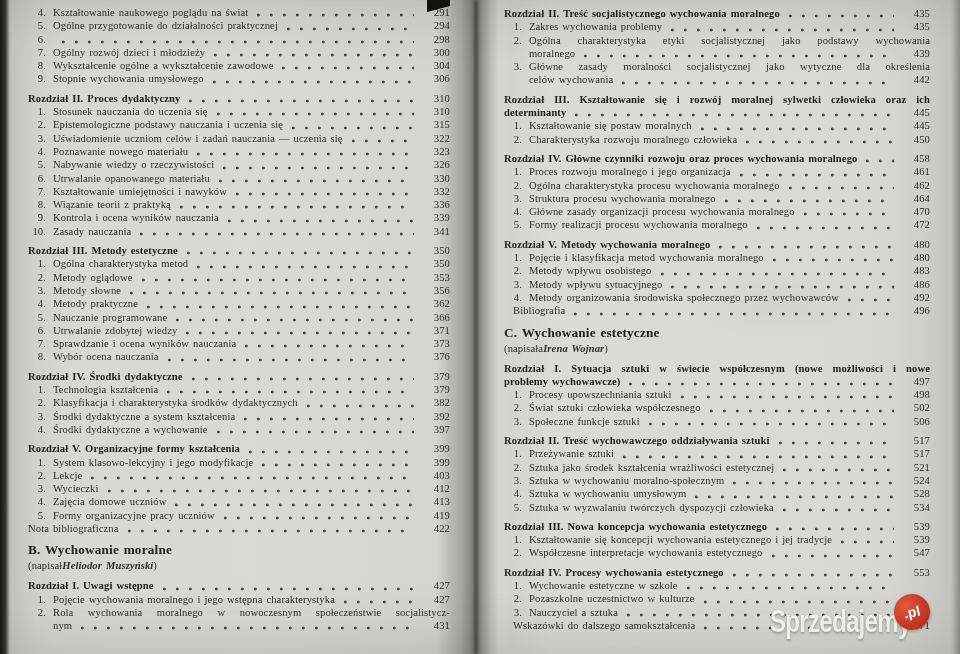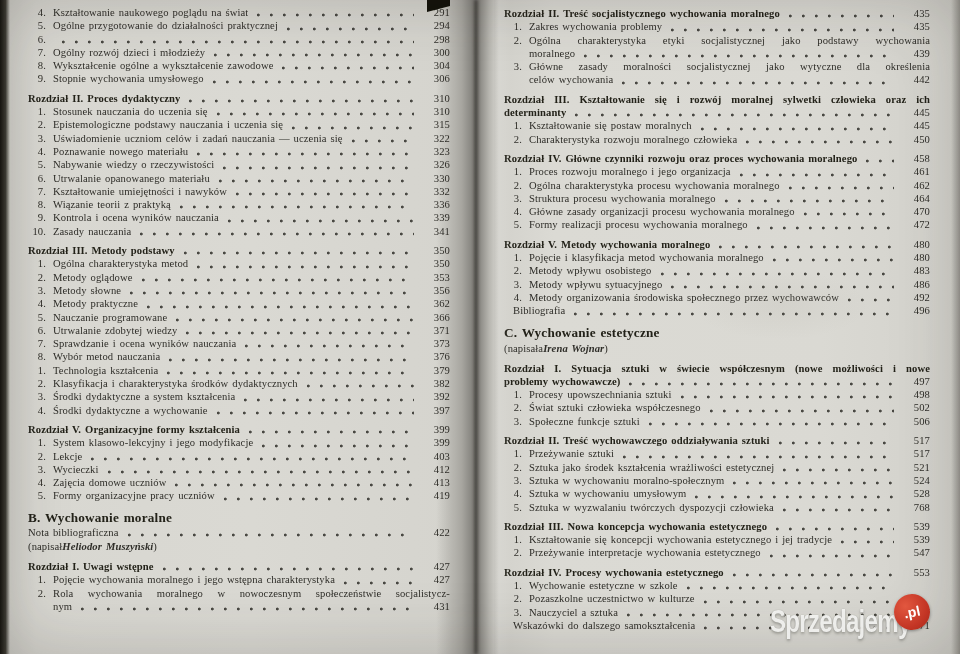--- a/index.html
+++ b/index.html
@@ -148,21 +148,21 @@
         <span class="lead"></span>
         <span class="pg">339</span>
       </div>
       <div class="row it">
         <span class="num">10.</span>
         <span class="text">Zasady nauczania</span>
         <span class="lead"></span>
         <span class="pg">341</span>
       </div>
       <div class="row ch mt">
-        <span class="text">Rozdział III. Metody podstawy</span>
+        <span class="text">Rozdział III. Metody estetyczne</span>
         <span class="lead"></span>
         <span class="pg">350</span>
       </div>
       <div class="row it">
         <span class="num">1.</span>
         <span class="text">Ogólna charakterystyka metod</span>
         <span class="lead"></span>
         <span class="pg">350</span>
       </div>
       <div class="row it">
@@ -196,23 +196,28 @@
         <span class="pg">371</span>
       </div>
       <div class="row it">
         <span class="num">7.</span>
         <span class="text">Sprawdzanie i ocena wyników nauczania</span>
         <span class="lead"></span>
         <span class="pg">373</span>
       </div>
       <div class="row it">
         <span class="num">8.</span>
-        <span class="text">Wybór metod nauczania</span>
+        <span class="text">Wybór ocena nauczania</span>
         <span class="lead"></span>
         <span class="pg">376</span>
+      </div>
+      <div class="row ch mt">
+        <span class="text">Rozdział IV. Środki dydaktyczne</span>
+        <span class="lead"></span>
+        <span class="pg">379</span>
       </div>
       <div class="row it">
         <span class="num">1.</span>
         <span class="text">Technologia kształcenia</span>
         <span class="lead"></span>
         <span class="pg">379</span>
       </div>
       <div class="row it">
         <span class="num">2.</span>
         <span class="text">Klasyfikacja i charakterystyka środków dydaktycznych</span>
@@ -259,27 +264,27 @@
         <span class="text">Zajęcia domowe uczniów</span>
         <span class="lead"></span>
         <span class="pg">413</span>
       </div>
       <div class="row it">
         <span class="num">5.</span>
         <span class="text">Formy organizacyjne pracy uczniów</span>
         <span class="lead"></span>
         <span class="pg">419</span>
       </div>
+      <div class="row pl">
+        <span class="text">Nota bibliograficzna</span>
+        <span class="lead"></span>
+        <span class="pg">422</span>
+      </div>
       <div class="row part mt">
         <span class="text">B. Wychowanie moralne</span>
-      </div>
-      <div class="row pl">
-        <span class="text">Nota bibliograficzna</span>
-        <span class="lead"></span>
-        <span class="pg">422</span>
       </div>
       <div class="row auth">
         <span class="pre">(napisał </span>
         <span class="nm">Heliodor Muszyński</span>
         <span class="suf">)</span>
       </div>
       <div class="row ch mt">
         <span class="text">Rozdział I. Uwagi wstępne</span>
         <span class="lead"></span>
         <span class="pg">427</span>
@@ -479,36 +484,36 @@
       <div class="row it">
         <span class="num">4.</span>
         <span class="text">Sztuka w wychowaniu umysłowym</span>
         <span class="lead"></span>
         <span class="pg">528</span>
       </div>
       <div class="row it">
         <span class="num">5.</span>
         <span class="text">Sztuka w wyzwalaniu twórczych dyspozycji człowieka</span>
         <span class="lead"></span>
-        <span class="pg">768</span>
+        <span class="pg">534</span>
       </div>
       <div class="row ch mt">
         <span class="text">Rozdział III. Nowa koncepcja wychowania estetycznego</span>
         <span class="lead"></span>
         <span class="pg">539</span>
       </div>
       <div class="row it">
         <span class="num">1.</span>
         <span class="text">Kształtowanie się koncepcji wychowania estetycznego i jej tradycje</span>
         <span class="lead"></span>
         <span class="pg">539</span>
       </div>
       <div class="row it">
         <span class="num">2.</span>
-        <span class="text">Przeżywanie interpretacje wychowania estetycznego</span>
+        <span class="text">Współczesne interpretacje wychowania estetycznego</span>
         <span class="lead"></span>
         <span class="pg">547</span>
       </div>
       <div class="row ch mt">
         <span class="text">Rozdział IV. Procesy wychowania estetycznego</span>
         <span class="lead"></span>
         <span class="pg">553</span>
       </div>
       <div class="row it">
         <span class="num">1.</span>

